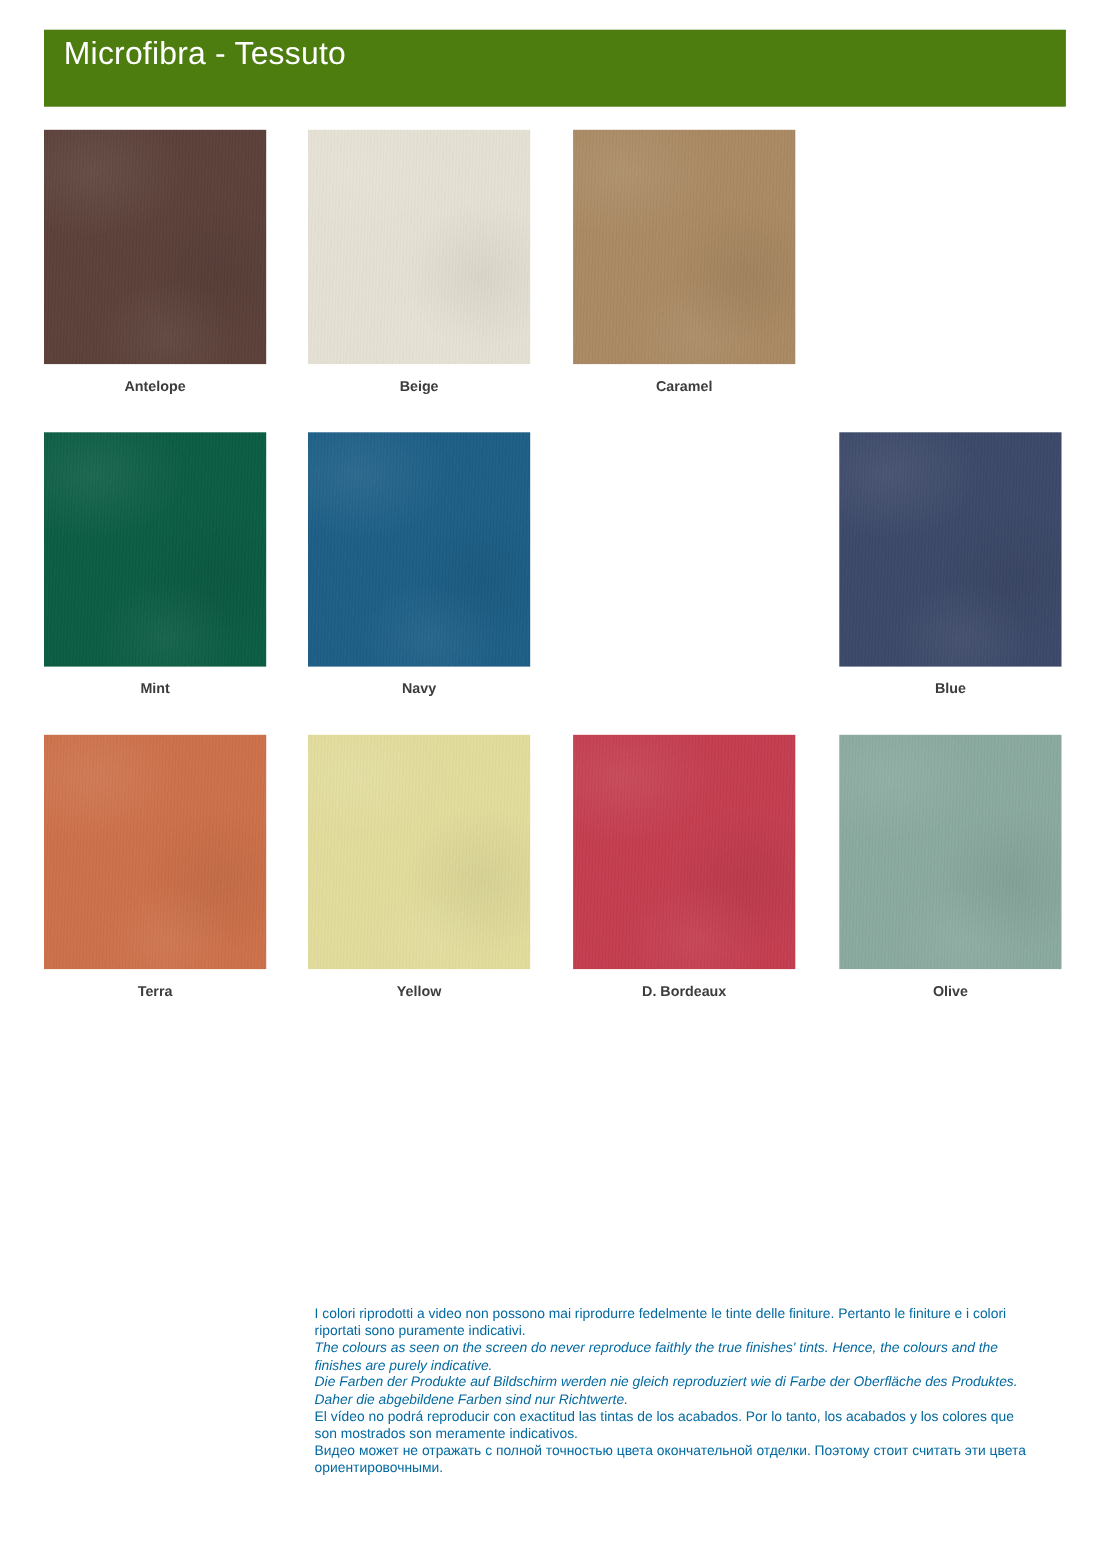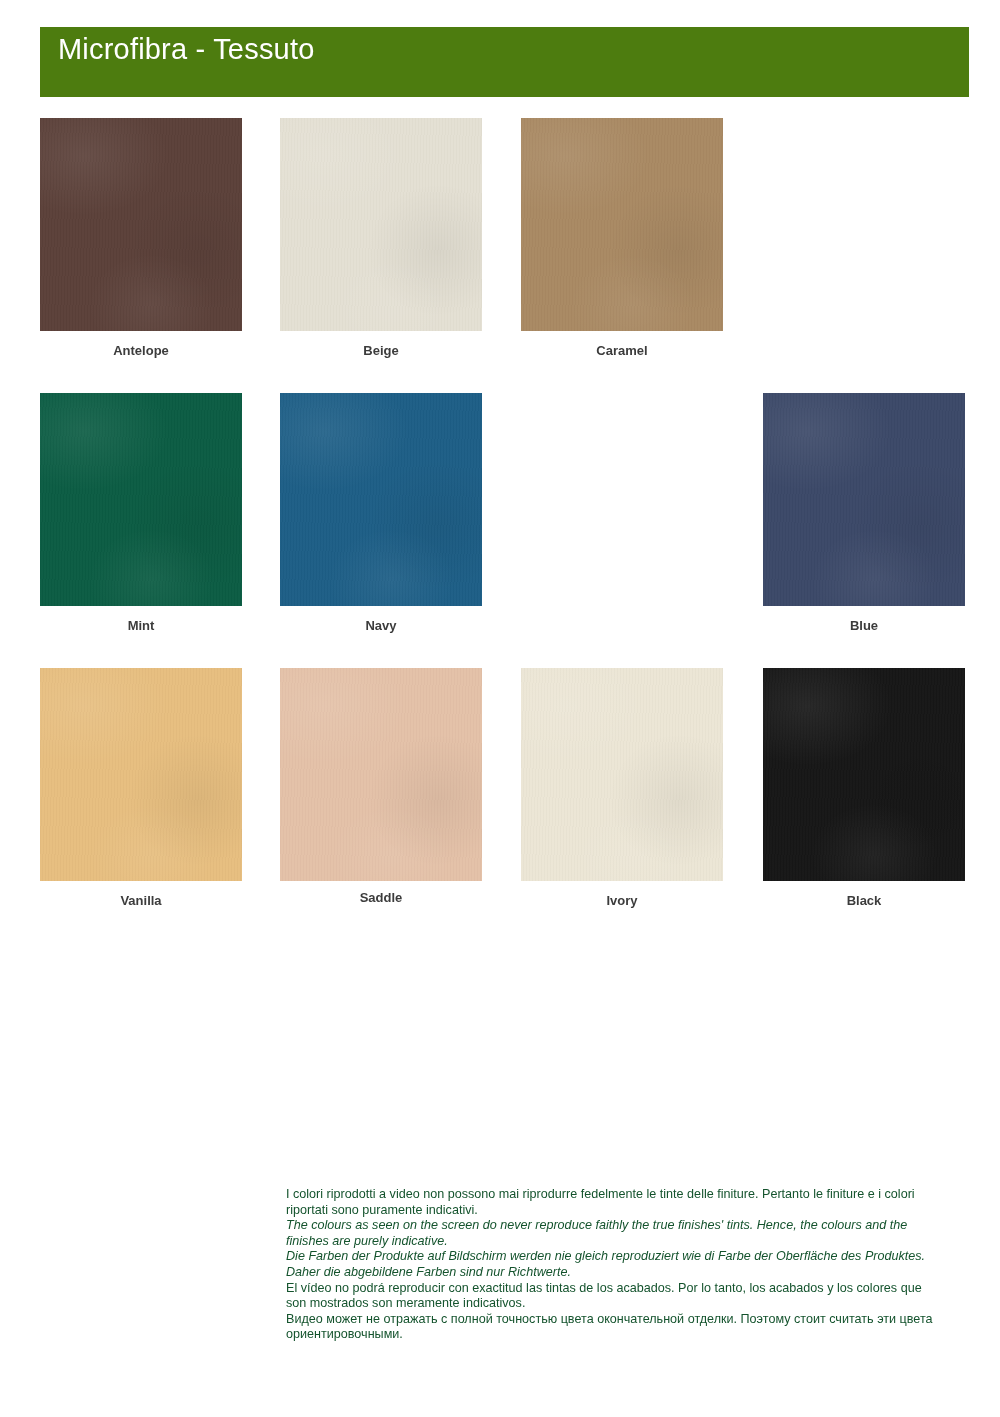--- a/index.html
+++ b/index.html
@@ -104,21 +104,21 @@
   .disclaimer {
     position: absolute;
     left: 286px;
     top: 1187px;
     width: 656px;
   }
   .disclaimer p {
     margin: 0;
     font-size: 12.6px;
     line-height: 15.6px;
-    color: #14532d;
+    color: #0369a1;
   }
   .disclaimer p.italic {
     font-style: italic;
   }
 </style>
 </head>
 <body>
 
 <div class="header-band">
   <div class="header-title">Microfibra - Tessuto</div>
@@ -153,39 +153,39 @@
     <div class="swatch-cell col0">
       <span class="swatch-chip" style="background: rgb(11, 92, 67);"></span>
       <div class="swatch-label">Mint</div>
     </div>
     <div class="swatch-cell col3">
       <span class="swatch-chip" style="background: rgb(59, 72, 104);"></span>
       <div class="swatch-label nudge-down">Blue</div>
     </div>
   </div>
 
-
   <div class="swatch-row">
     <div class="swatch-cell col0">
-      <span class="swatch-chip" style="background: rgb(231, 190, 127);"></span>
-      <div class="swatch-label">Vanilla</div>
+      <span class="swatch-chip" style="background: rgb(204, 112, 73);"></span>
+      <div class="swatch-label">Terra</div>
     </div>
     <div class="swatch-cell col1">
-      <span class="swatch-chip" style="background: rgb(228, 193, 168);"></span>
-      <div class="swatch-label nudge-up">Saddle</div>
+      <span class="swatch-chip" style="background: rgb(225, 219, 155);"></span>
+      <div class="swatch-label">Yellow</div>
     </div>
     <div class="swatch-cell col2">
-      <span class="swatch-chip" style="background: rgb(236, 230, 213);"></span>
-      <div class="swatch-label">Ivory</div>
+      <span class="swatch-chip" style="background: rgb(195, 61, 79);"></span>
+      <div class="swatch-label">D. Bordeaux</div>
     </div>
     <div class="swatch-cell col3">
-      <span class="swatch-chip" style="background: rgb(22, 22, 22);"></span>
-      <div class="swatch-label nudge-down">Black</div>
+      <span class="swatch-chip" style="background: rgb(138, 169, 158);"></span>
+      <div class="swatch-label">Olive</div>
     </div>
   </div>
+
 
 </div>
 
 <div class="disclaimer">
   <p>I colori riprodotti a video non possono mai riprodurre fedelmente le tinte delle finiture. Pertanto le finiture e i colori riportati sono puramente indicativi.</p>
   <p class="italic">The colours as seen on the screen do never reproduce faithly the true finishes' tints. Hence, the colours and the finishes are purely indicative.</p>
   <p class="italic">Die Farben der Produkte auf Bildschirm werden nie gleich reproduziert wie di Farbe der Oberfläche des Produktes. Daher die abgebildene Farben sind nur Richtwerte.</p>
   <p>El vídeo no podrá reproducir con exactitud las tintas de los acabados. Por lo tanto, los acabados y los colores que son mostrados son meramente indicativos.</p>
   <p>Видео может не отражать с полной точностью цвета окончательной отделки. Поэтому стоит считать эти цвета ориентировочными.</p>
 </div>

